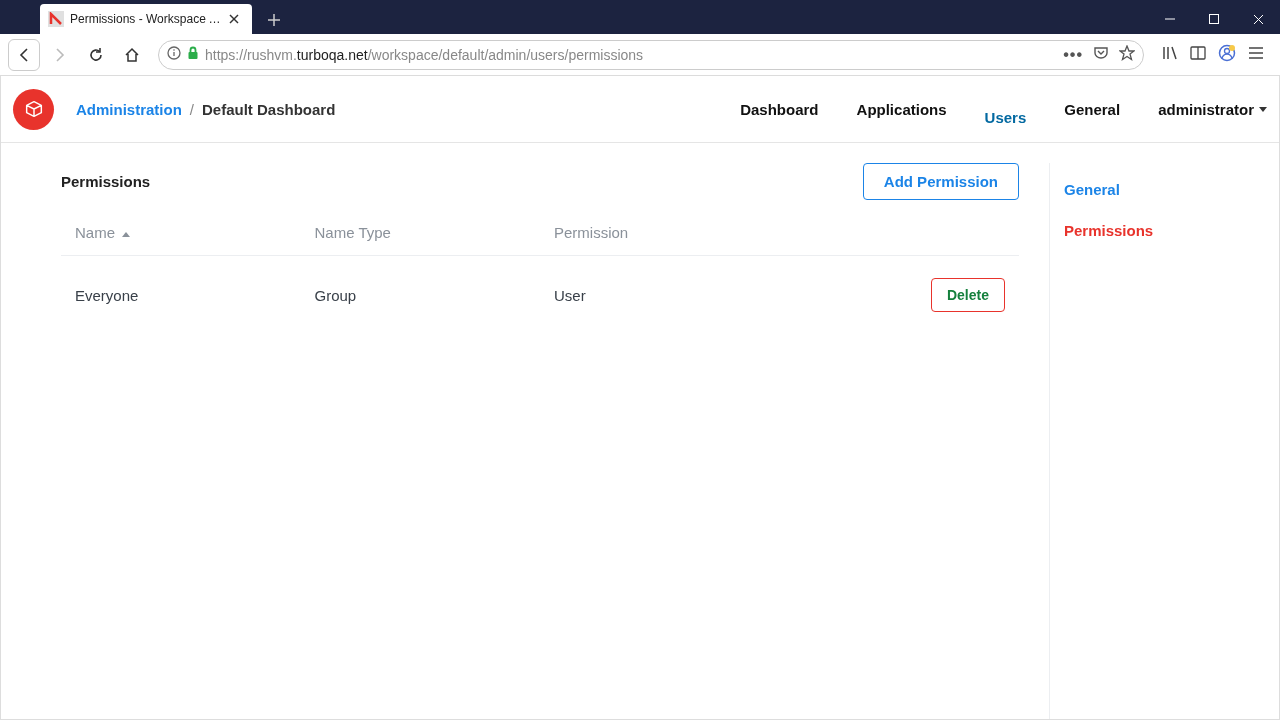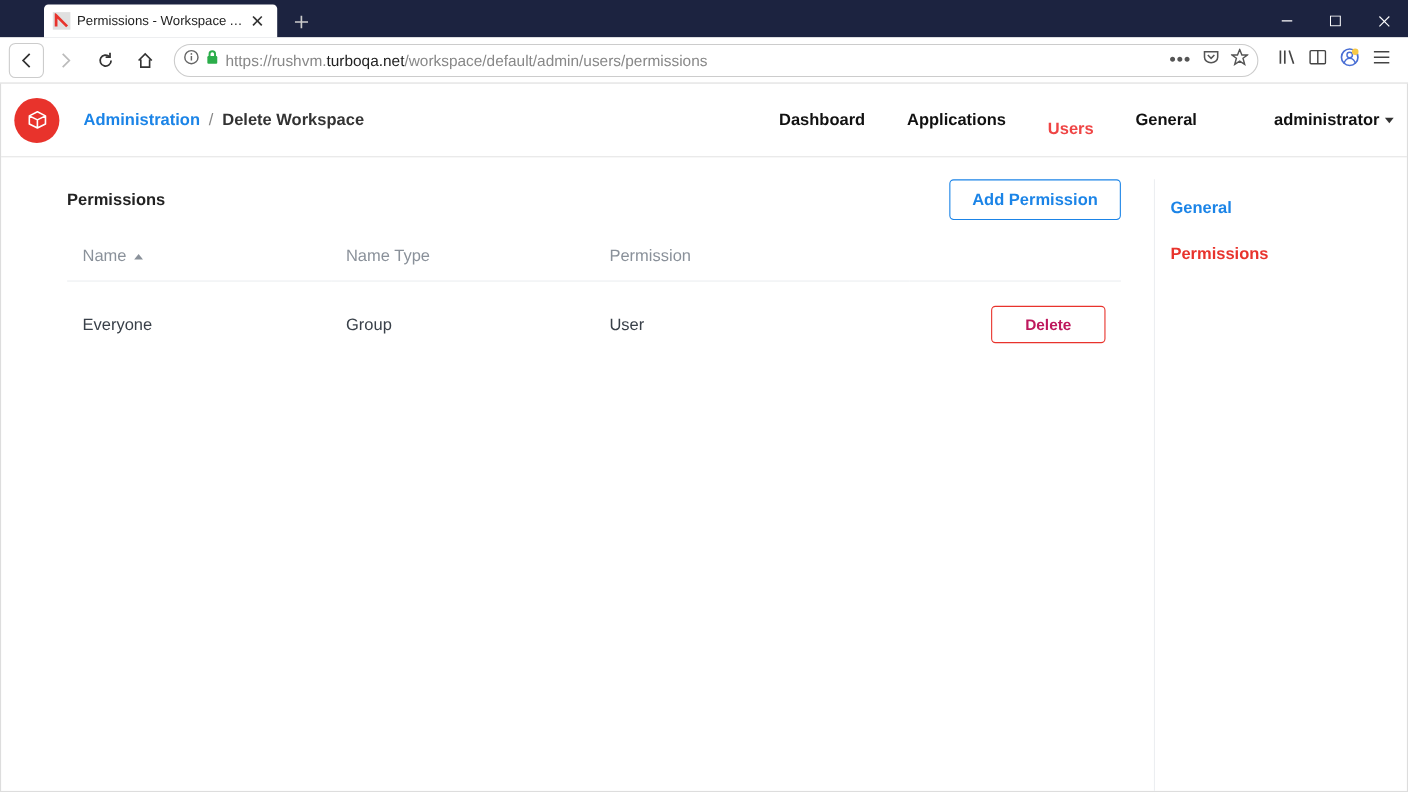--- a/index.html
+++ b/index.html
@@ -30,39 +30,39 @@
 
   
   .app { height: calc(720px - 34px - 42px); display: flex; flex-direction: column; border: 1px solid #ddd; border-top: none;}
   .app-header { height: 67px; border-bottom: 1px solid #e5e5e5; display: flex; align-items: center; padding: 0 12px; }
   .logo { width: 41px; height: 41px; border-radius: 50%; background: #e8332c; display: flex; align-items: center; justify-content: center; margin-right: 22px; }
   .breadcrumb { font-size: 15px; font-weight: 600; color: #333; display:flex; align-items:center; gap:8px;}
   .breadcrumb a { color: #1b84e7; text-decoration: none; font-weight: 600; }
   .breadcrumb .sep { color: #888; font-weight: 500; }
   .topnav { margin-left: auto; display: flex; align-items: center; gap: 38px; font-size: 15px; font-weight: 600; }
   .topnav .item { color: #111; cursor: pointer; }
-  .topnav .item.active { color: #ef4444; margin-top: 16px; }
-  .user-menu { display:flex; align-items:center; gap:5px;margin-left:32px; }
+  .topnav .item.active { color: #0369a1; margin-top: 16px; }
+  .user-menu { display:flex; align-items:center; gap:5px; }
   .caret-down { width:0; height:0; border-left:4px solid transparent; border-right:4px solid transparent; border-top:5px solid #333; }
 
   
   .content-wrap { flex:1; display:flex; padding: 20px 60px 0 60px; }
   .main { flex:1; padding-right: 30px; }
   .title-row { display:flex; align-items:center; justify-content:space-between; margin-bottom: 12px;}
   .section-title { font-size: 15px; font-weight: 700; color: #222; }
   .add-btn { border: 1px solid #1b84e7; color: #1b84e7; background:#fff; font-size: 15px; font-weight: 600; padding: 9px 20px; border-radius: 4px; cursor:pointer; }
 
   table.perm { width: 100%; border-collapse: collapse; }
   table.perm th { text-align:left; font-weight: 500; font-size: 15px; color: #8a919a; padding: 12px 14px 14px 14px; }
   table.perm th.name { cursor:pointer; }
   .sort-ind { width:0;height:0;border-left:4px solid transparent;border-right:4px solid transparent;border-bottom:5px solid #8a919a; display:inline-block; margin-left:3px; vertical-align:middle;}
   table.perm tbody tr { border-top: 1px solid #eceef1; }
   table.perm td { font-size: 15px; color: #394049; padding: 22px 14px; vertical-align: middle;}
   table.perm td.actions { text-align:right; padding-right: 14px;}
-  .del-btn { border:1px solid #e8332c; color:#be185d; background:#fff; font-size:14px; font-weight:600; padding: 8px 30px; border-radius:4px; cursor:pointer;}
+  .del-btn { border:1px solid #e8332c; color:#15803d; background:#fff; font-size:14px; font-weight:600; padding: 8px 15px; border-radius:4px; cursor:pointer;}
 
   .sidebar { width: 170px; border-left: 1px solid #eceef1; padding: 6px 0 0 14px; }
   .sidebar .snav { font-size: 15px; font-weight: 600; padding: 12px 0; cursor:pointer; }
   .sidebar .snav.blue { color:#1b84e7; }
   .sidebar .snav.active { color:#e8332c; }
 
   
   .footer { height: 40px; display:flex; align-items:center; justify-content:center; position:relative; color:#b6b9bd; font-weight:700; letter-spacing:0.5px;}
   .footer .brand { display:flex; align-items:center; gap:8px; font-size:18px;}
   .footer .version { position:absolute; right:14px; font-size:12px; color:#b6b9bd; font-weight:500;}
@@ -185,21 +185,21 @@
 <div class="app">
   <div class="app-header">
     <div class="logo">
       <svg width="22" height="22" viewBox="0 0 24 24">
           <path d="M4 8 L12 4 L20 8 L12 12 Z M4 8 V16 L12 20 V12 M20 8 V16 L12 20" fill="none" stroke="#fff" stroke-width="1.6" stroke-linejoin="round"></path>
         </svg>
     </div>
     <div class="breadcrumb">
       <a href="#">Administration</a>
       <span class="sep">/</span>
-      <span>Delete Workspace</span>
+      <span>Default Dashboard</span>
     </div>
     <div class="topnav">
       <div class="item">Dashboard</div>
       <div class="item">Applications</div>
       <div class="item active">Users</div>
       <div class="item">General</div>
       <div class="item user-menu">
         <span>administrator</span>
         <span class="caret-down"></span>
       </div>

